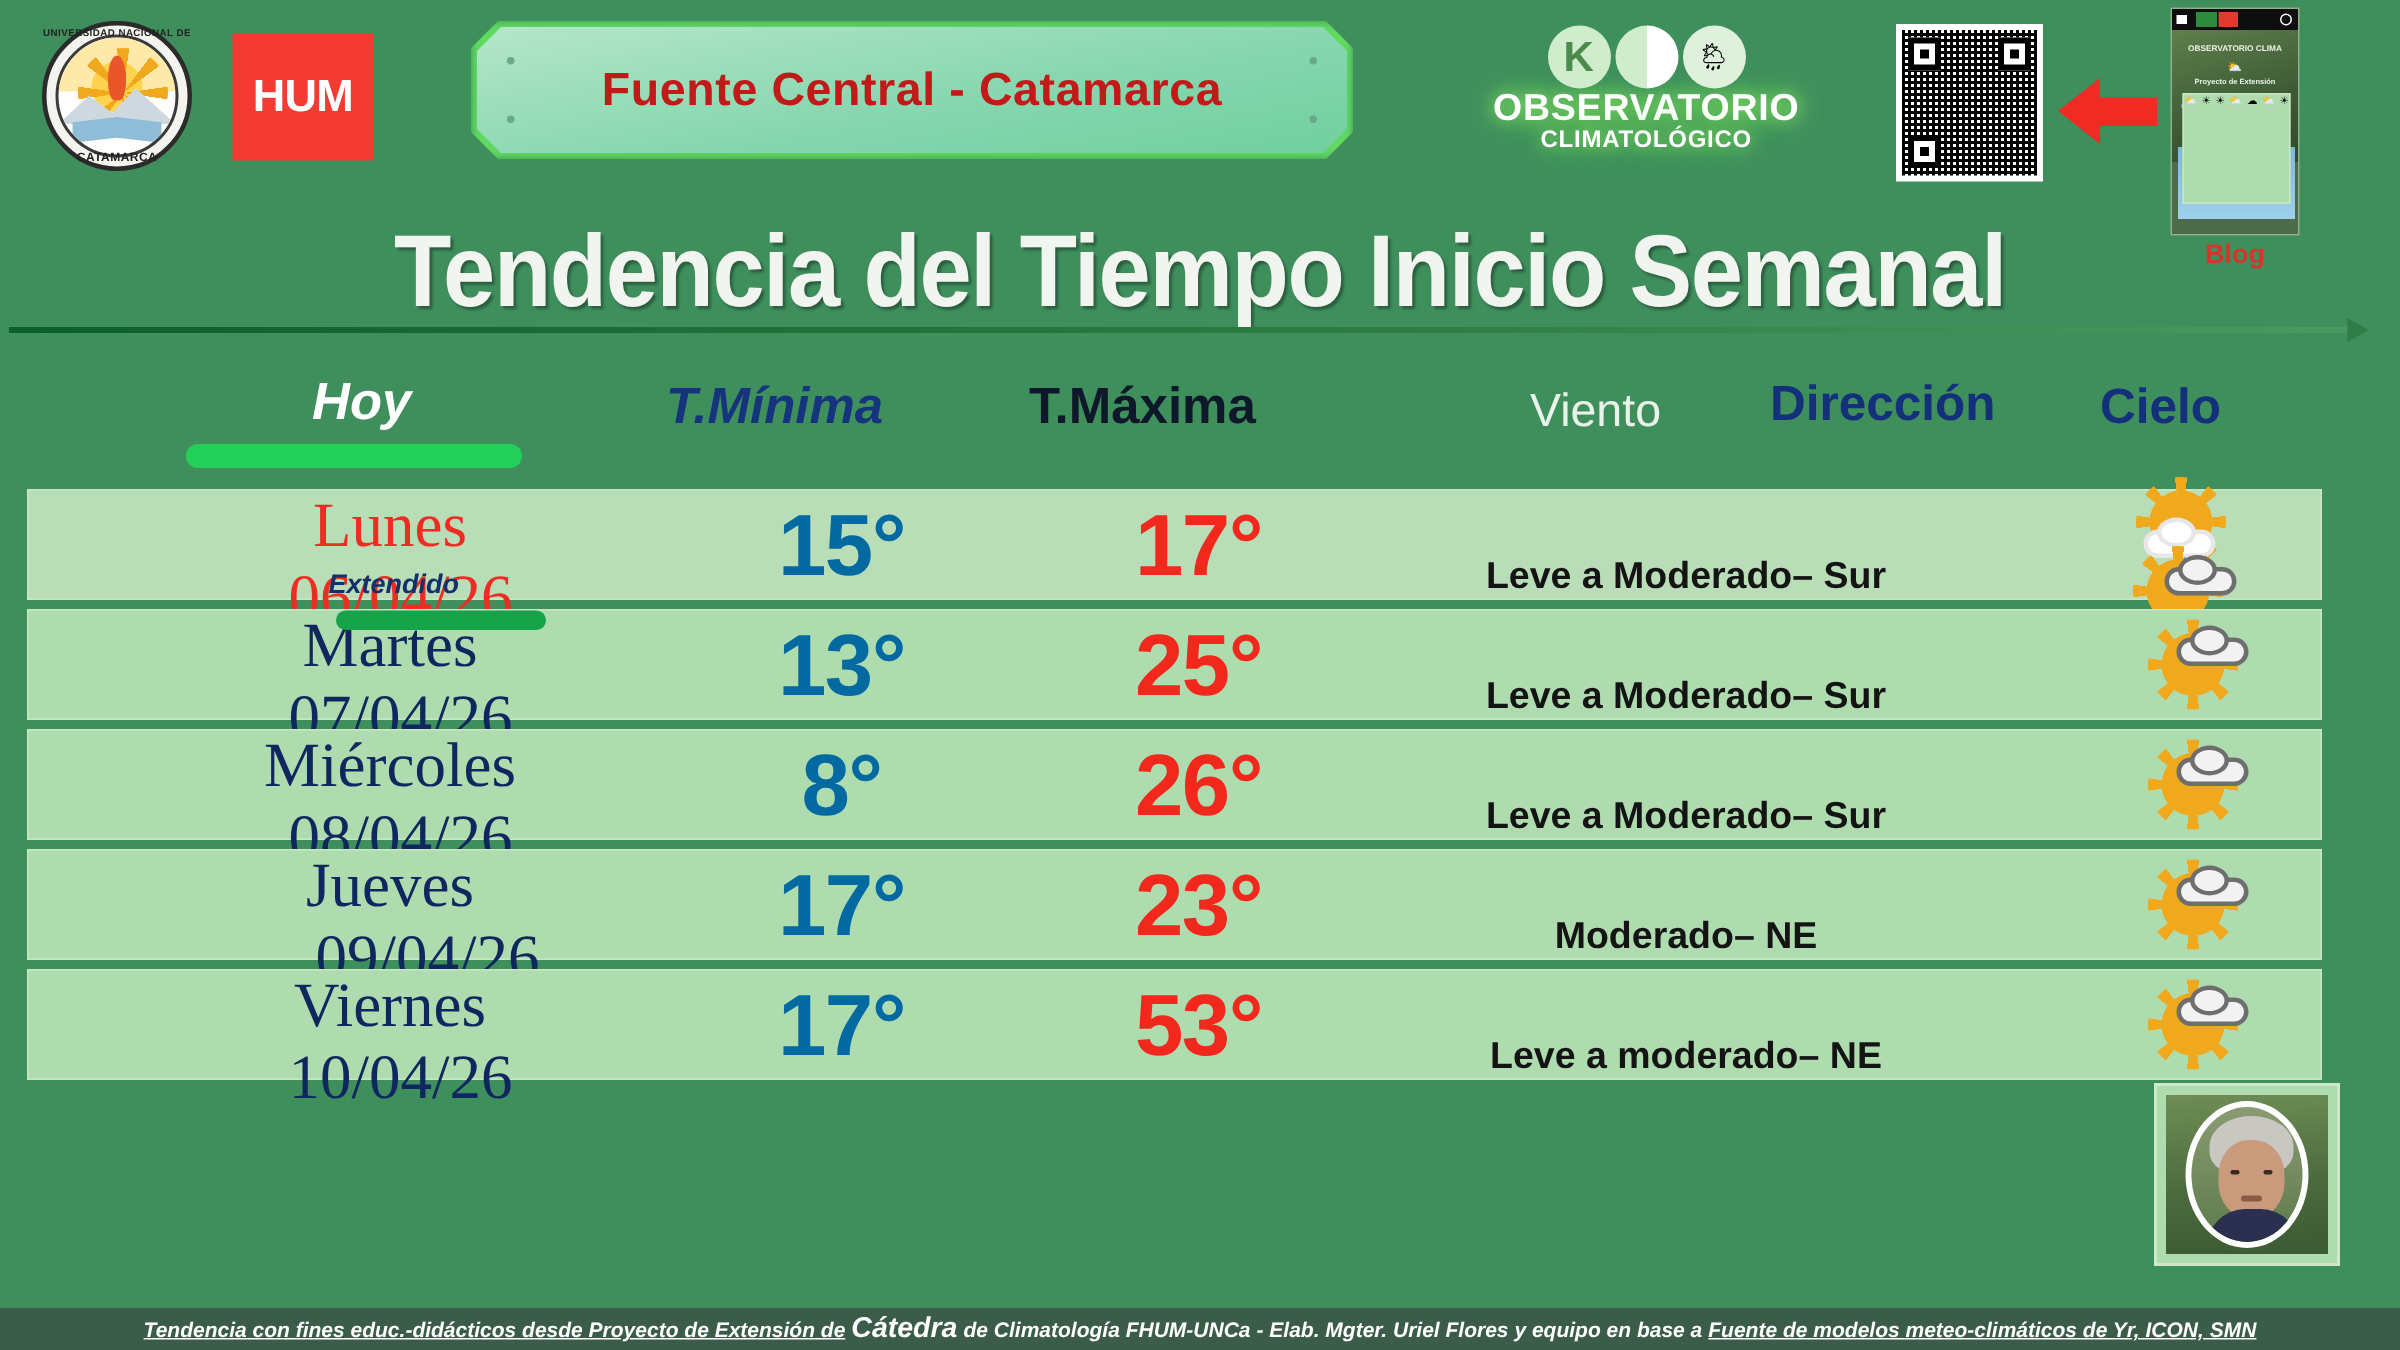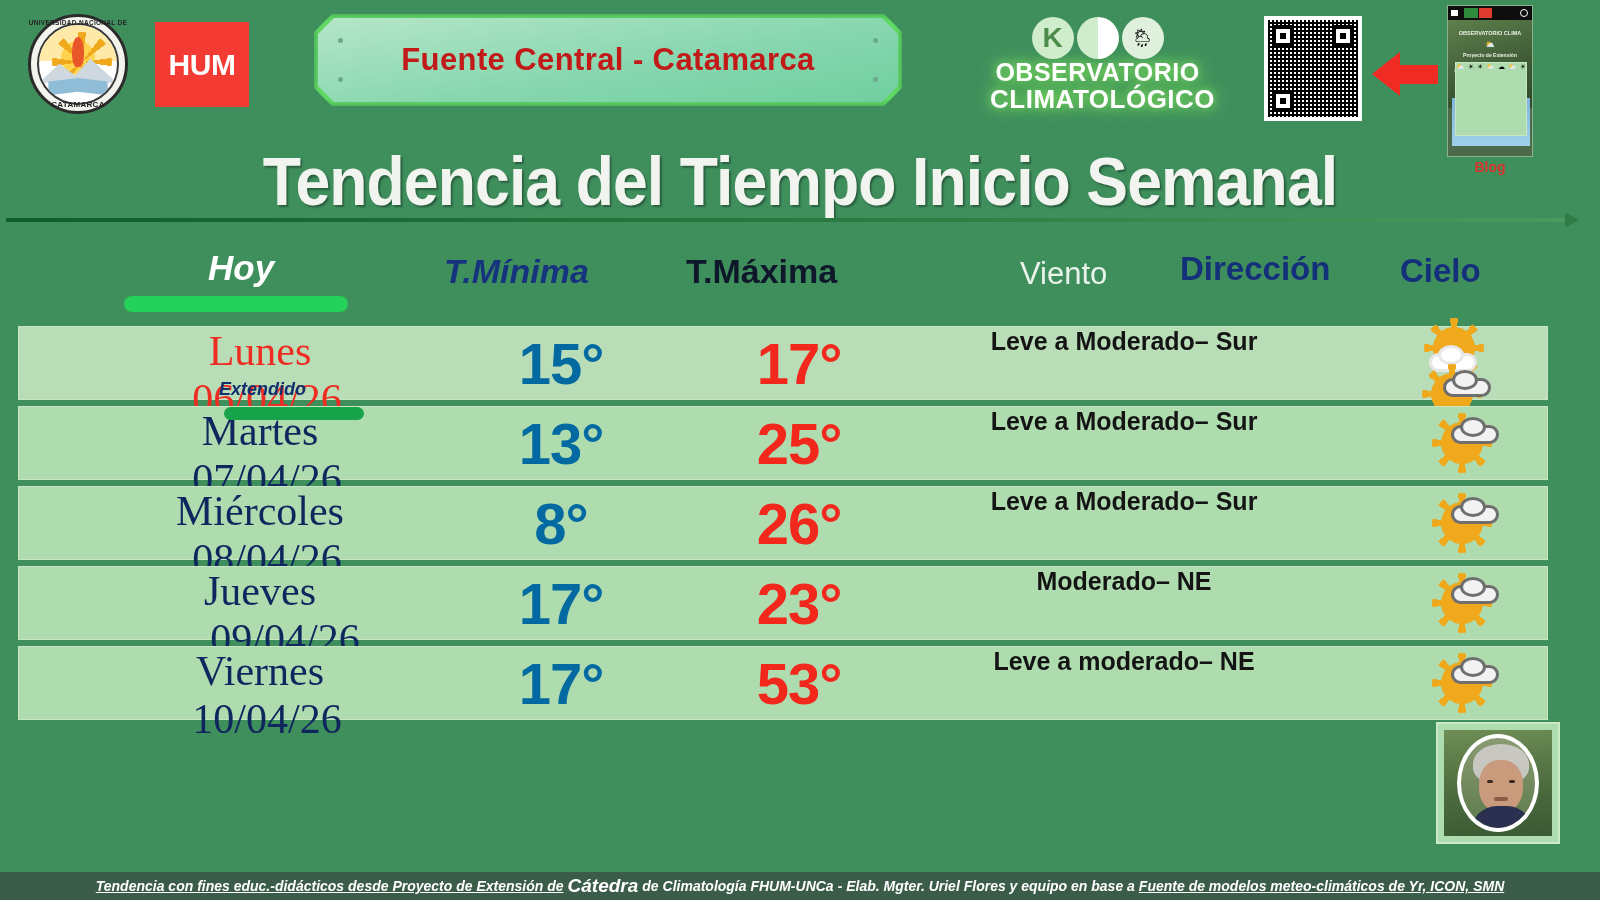--- a/index.html
+++ b/index.html
@@ -70,21 +70,21 @@
   .obs .g { width:42px; height:42px; border-radius:50%; position:relative; }
   .obs .g1 { background:#cfeccd; }
   .obs .g1::after{content:"K"; position:absolute; inset:0; display:flex;align-items:center;justify-content:center;
     font-size:28px;font-weight:bold;color:#4c8c4a;}
   .obs .g2 { background:linear-gradient(90deg,#cfeccd 50%,#ffffff 50%); }
   .obs .g3 { background:#dff0dc; font-size:18px; display:flex;align-items:center;justify-content:center; }
   .obs .l1,.obs .l2 {
     color:#fff; font-weight:bold; letter-spacing:.5px; line-height:1.02;
     text-shadow:0 0 10px #7ddd5e,0 0 18px #7ddd5e;
   }
-  .obs .l1 { font-size:25px; } .obs .l2 { font-size:26px; }
+  .obs .l1 { font-size:25px; } .obs .l2 { font-size:16px; }
 
   
   .qr { position:absolute; left:1264px; top:16px; width:98px; height:105px; background:#fff; padding:4px; }
   .qr .grid { width:100%; height:100%; background-size:4px 4px;
     background-image:
       repeating-linear-gradient(0deg,#000 0 2px,transparent 2px 4px),
       repeating-linear-gradient(90deg,#000 0 2px,#fff 2px 4px);
     background-blend-mode:multiply; }
   .qr .eye { position:absolute; width:22px; height:22px; border:4px solid #000; background:#fff; }
   .qr .eye i { position:absolute; inset:4px; background:#000; display:block; }
@@ -110,21 +110,21 @@
   .blogthumb .hero .t1{position:absolute;top:10px;width:100%;text-align:center;color:#e9f3e4;font-size:5.5px;font-weight:bold;}
   .blogthumb .hero .t2{position:absolute;top:32px;width:100%;text-align:center;color:#e9f3e4;font-size:5px;font-weight:bold;}
   .blogthumb .hero .t3{position:absolute;top:44px;width:100%;text-align:center;color:#dfeeda;font-size:3.6px;line-height:1.5;padding:0 6px;}
   .blogthumb .hero .ic{position:absolute;top:20px;width:100%;text-align:center;font-size:8px;}
   .blogthumb .wx{position:absolute;left:4px;bottom:10px;width:78px;height:48px;
     background:linear-gradient(180deg,#7fb6de,#9fd0ea);}
   .blogthumb .wx .row{position:absolute;bottom:4px;left:3px;right:3px;display:flex;justify-content:space-between;}
   .blogthumb .wx .row i{font-size:7px;font-style:normal;}
   .blogthumb .wx .moon{position:absolute;left:42px;top:10px;font-size:11px;color:#fff;}
   .blogthumb .wx .lb{position:absolute;left:5px;top:6px;font-size:3.6px;color:#fff;line-height:1.6;}
-  .blog-label{ text-align:center; color:#d7342b; font-size:14px; font-weight:bold; margin-top:2px; }
+  .blog-label{ text-align:center; color:#d7342b; font-size:18px; font-weight:bold; margin-top:2px; }
 
   
   .maintitle {
     position:absolute; left:0; top:142px; width:1600px; text-align:center;
     color:#f1f4ef; font-size:68px; font-weight:bold; letter-spacing:-1px;
     font-family:"Liberation Sans", sans-serif;
     transform:scaleX(.92); transform-origin:center;
     text-shadow:2px 2px 2px rgba(0,0,0,.35);
   }
   .titlerule { position:absolute; left:6px; top:218px; width:1560px; height:4px;
@@ -161,21 +161,21 @@
     color:#12306e; z-index:3;
   }
   .ext-pill{ position:absolute; left:205px; top:80px; width:140px; height:13px; border-radius:7px; background:#16a34a; z-index:3;}
 
   .c-min   { left:462px; width:160px; justify-content:center; }
   .c-max   { left:700px; width:160px; justify-content:center; }
   .temp    { font-size:58px; font-weight:bold; letter-spacing:-1px; }
   .temp.min{ color:#0369a1; }
   .temp.max{ color:#f2281d; }
 
-  .c-wind  { left:860px; width:490px; justify-content:flex-start; }
+  .c-wind  { left:860px; width:490px; justify-content:flex-end; }
   .wind    { font-size:25px; font-weight:bold; color:#141414; white-space:nowrap; }
 
   .c-sky   { left:1350px; width:180px; justify-content:center; gap:2px; }
 
   
   .wicon { position:relative; width:72px; height:60px; }
   .sun {
     position:absolute; width:42px; height:42px; border-radius:50%; background:#f0a81c;
   }
   .sun::before{

